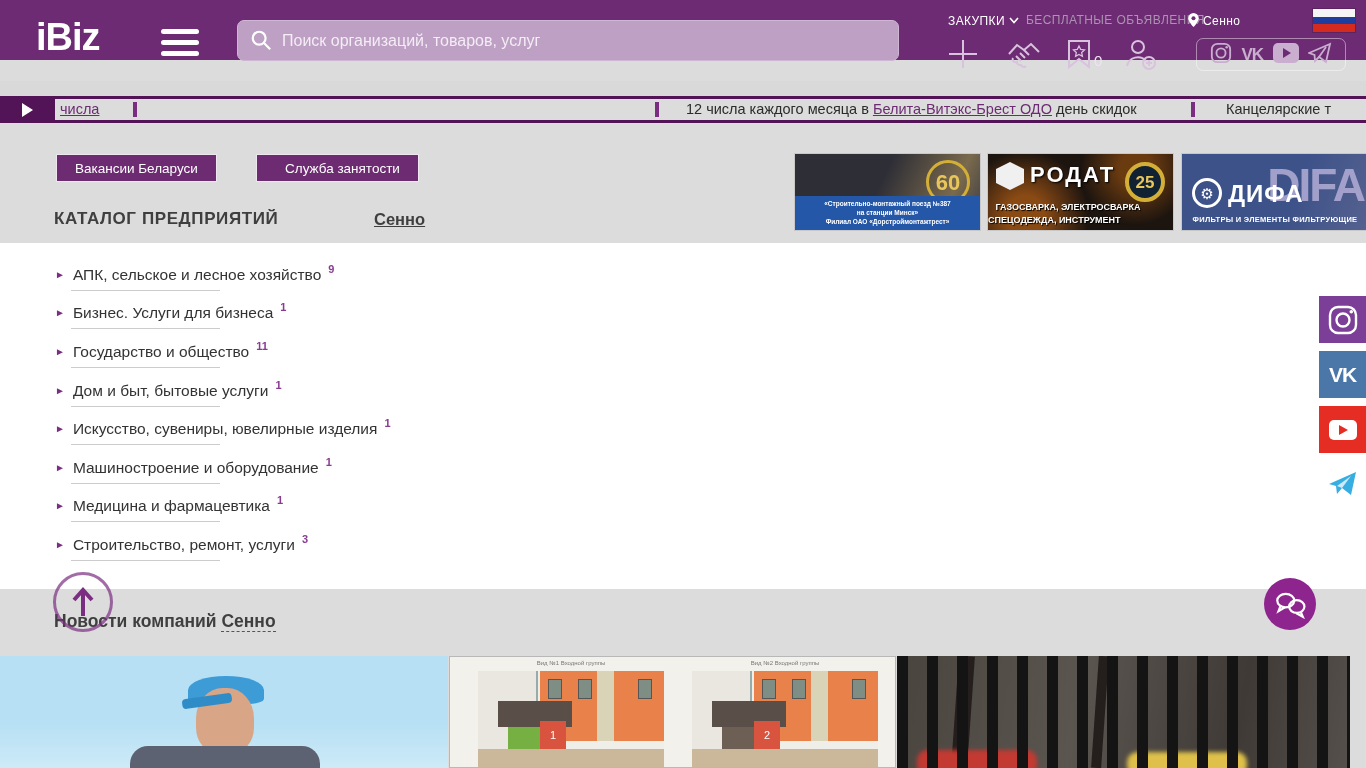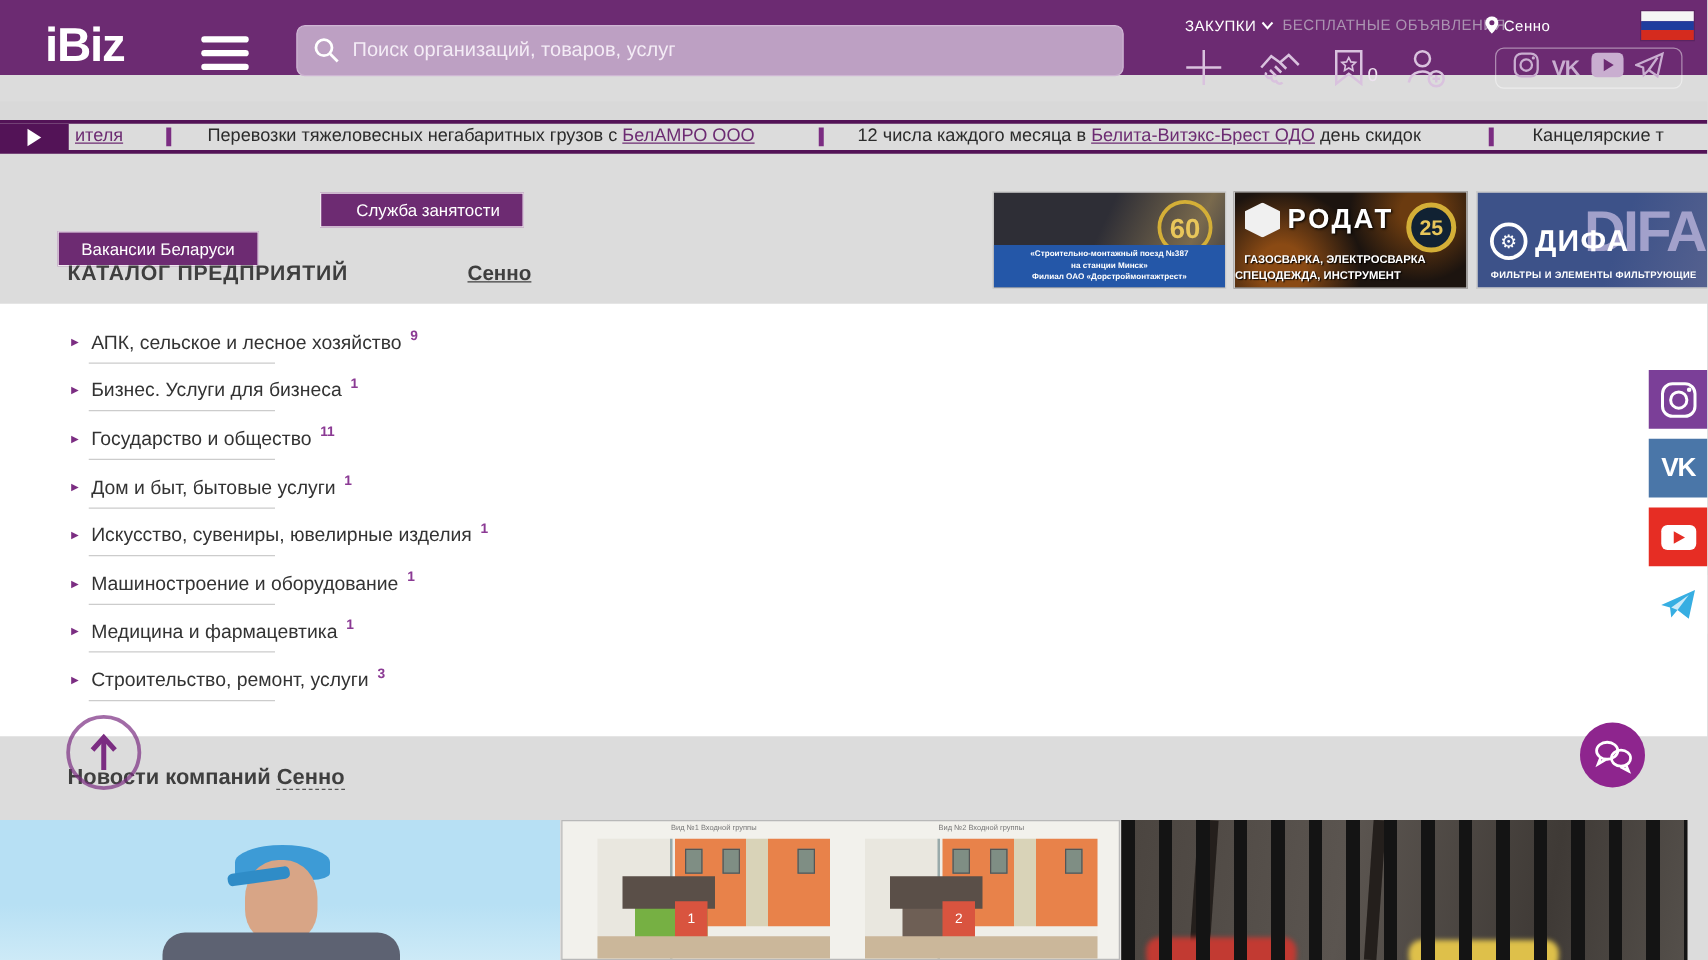--- a/index.html
+++ b/index.html
@@ -37,21 +37,21 @@
   .strip { position:absolute; left:0; top:81px; width:1366px; height:15px; background:#d9d9d9; }
   .ticker { position:absolute; left:0; top:96px; width:1366px; height:27px; background:#dcdcdc; border-top:3px solid #531357; border-bottom:3px solid #531357; overflow:hidden; }
   .playbox { position:absolute; left:0; top:0; width:55px; height:21px; background:#531357; display:flex; align-items:center; justify-content:center; cursor:pointer; }
   .playbox .tri { width:0; height:0; border-left:11px solid #fff; border-top:7px solid transparent; border-bottom:7px solid transparent; }
   .tk { position:absolute; top:0; height:21px; line-height:21px; font-size:14.5px; color:#2b2b2b; white-space:nowrap; }
   .tk a { color:#6c2b72; text-decoration:underline; cursor:pointer; }
   .tksep { position:absolute; top:3px; width:4px; height:15px; background:#7b2d82; }
 
   
   .pbtn { position:absolute; top:154px; height:28px; background:#6d2b72; border:1px solid #efe7ef; color:#fff; font-size:13.5px; font-family:"Liberation Sans", sans-serif; padding:0 18px; cursor:pointer; display:flex; align-items:center; }
-  .btn1 { left:46px;margin-top:31px; } .btn2 { left:256px;padding-left:28px; }
+  .btn1 { left:56px; } .btn2 { left:256px;padding-left:28px; }
   .cat-head { position:absolute; left:54px; top:209px; font-size:17px; font-weight:700; color:#3f3f3f; letter-spacing:.6px; }
   .cat-city { position:absolute; left:374px; top:210px; font-size:16.5px; font-weight:700; color:#3f3f3f; text-decoration:underline; cursor:pointer; }
 
   
   .banner { position:absolute; top:153px; width:187px; height:78px; overflow:hidden; cursor:pointer; border:1px solid #c8c8c8; }
   .bn1 { left:600px; background:linear-gradient(100deg,#1c4fa1 0 55%,#9db6d8 55% 100%); }
   .bn1 .bldg { position:absolute; right:6px; top:8px; width:72px; height:62px; background:linear-gradient(180deg,#e8e9ee 0 70%,#7c8796 70%); }
   .bn1 .bldg::before { content:""; position:absolute; left:46px; top:-4px; width:16px; height:66px; background:#b03a30; }
   .bn1 .tree { position:absolute; right:66px; bottom:4px; width:26px; height:26px; border-radius:50%; background:#3d7a3d; }
   .bn1 .lg { position:absolute; left:12px; top:10px; width:64px; height:38px; background:#fff; border:3px solid #d0342c; border-radius:8px; color:#1c4fa1; font-weight:800; font-size:24px; text-align:center; line-height:34px; }
@@ -213,23 +213,22 @@
       </span>
     </div>
   </div>
 
   <div class="strip"></div>
 
   <div class="ticker">
     <div class="playbox">
         <div class="tri"></div>
       </div>
-    <div class="tk" style="left:60px"><a>ителя</a></div>
+    <div class="tk" style="left:60px"><a>числа</a></div>
     <div class="tksep" style="left:133px"></div>
-    <div class="tk" style="left:166px"><span>Перевозки тяжеловесных негабаритных грузов с </span><a>БелАМРО ООО</a></div>
     <div class="tksep" style="left:655px"></div>
     <div class="tk" style="left:686px"><span>12 числа каждого месяца в </span><a>Белита-Витэкс-Брест ОДО</a><span> день скидок</span></div>
     <div class="tksep" style="left:1191px"></div>
     <div class="tk" style="left:1226px"><span>Канцелярские т</span></div>
   </div>
 
   <button class="pbtn btn1">Вакансии Беларуси</button>
   <button class="pbtn btn2">Служба занятости</button>
 
   <div class="cat-head">КАТАЛОГ ПРЕДПРИЯТИЙ</div>

